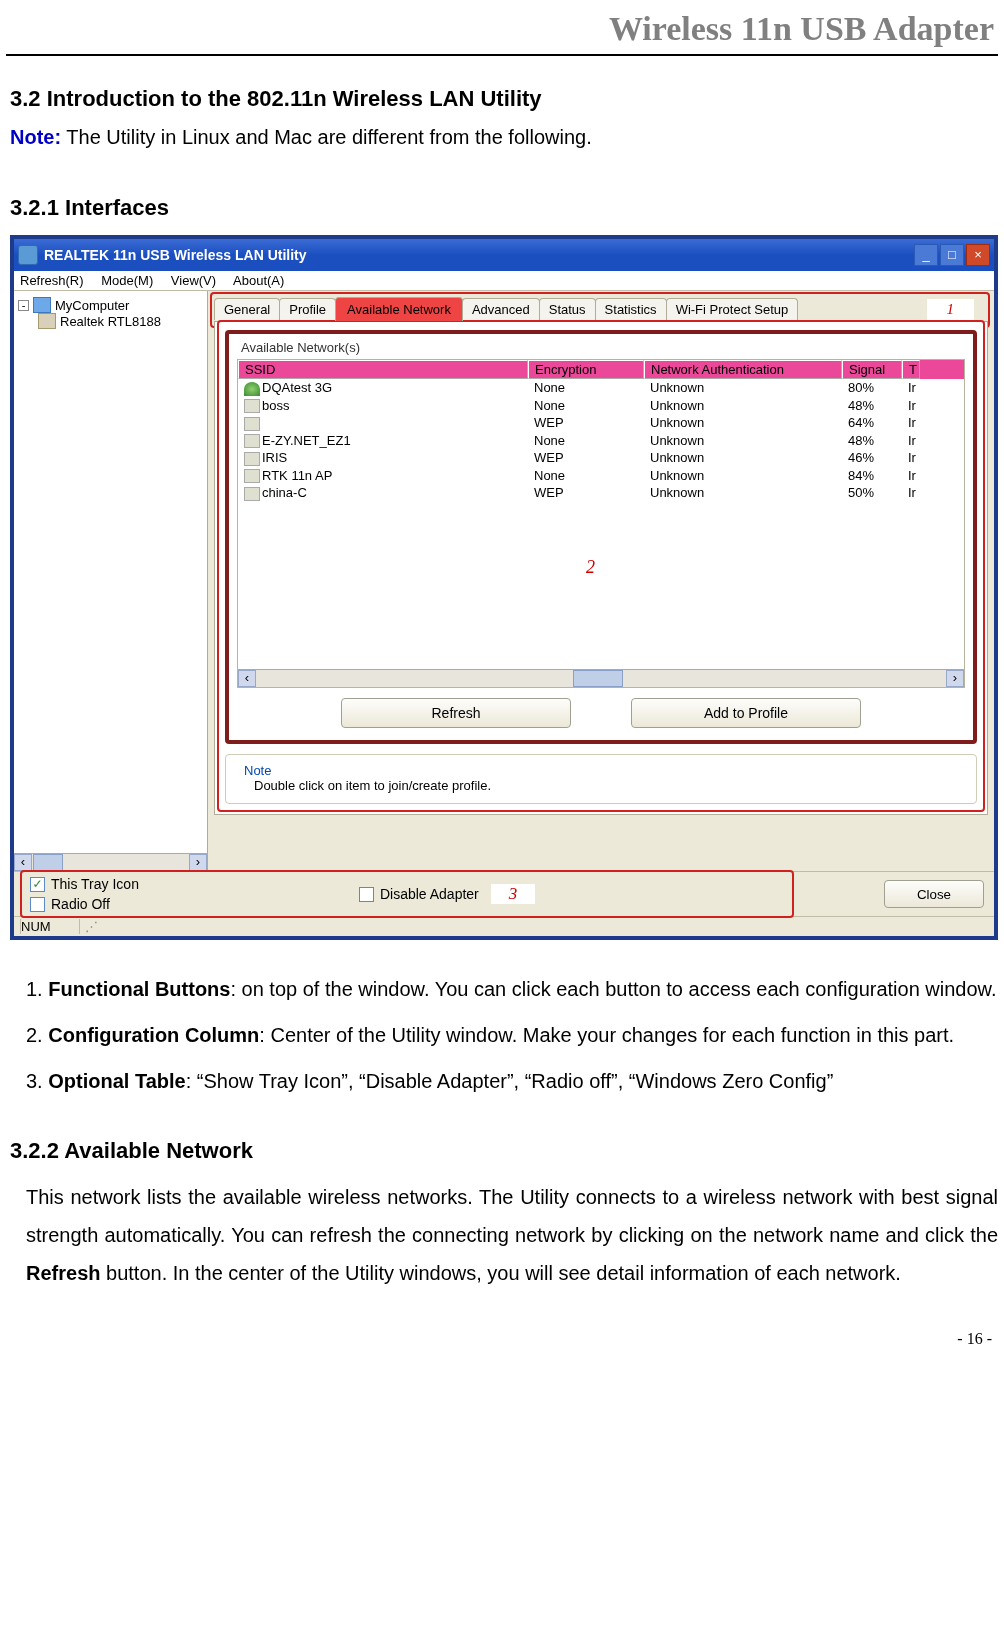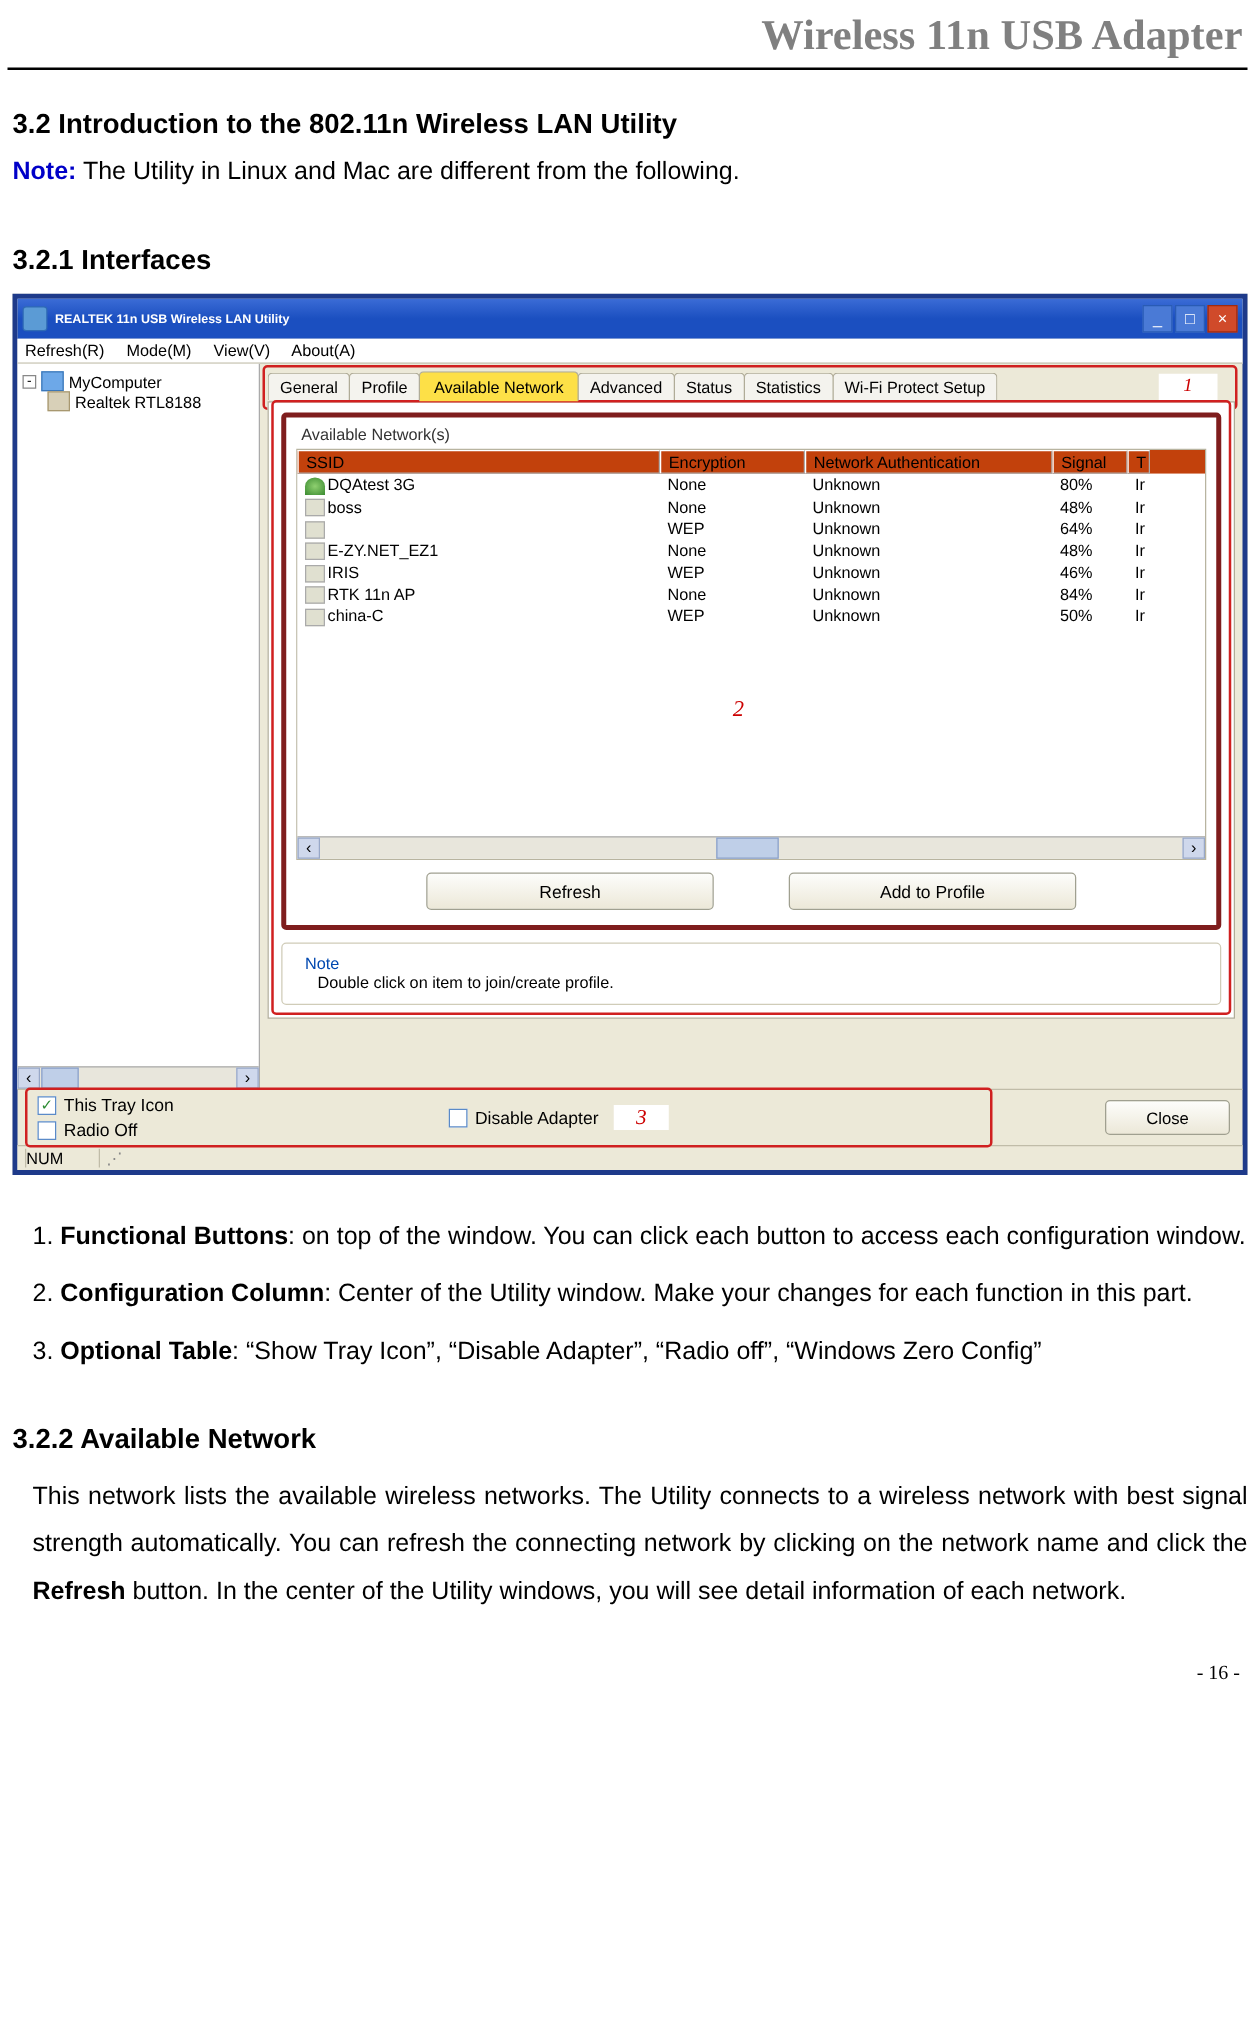--- a/index.html
+++ b/index.html
@@ -63,21 +63,21 @@
     padding: 0 4px;
   }
   .titlebar .app-icon {
     width: 20px; height: 20px;
     background: #5b9bd5;
     border: 1px solid #2f6bb5;
     margin-right: 6px;
     display: inline-block;
     border-radius: 3px;
   }
-  .titlebar .title-text { flex: 1; font-weight: bold; font-size: 10px; }
+  .titlebar .title-text { flex: 1; font-weight: bold; font-size: 14px; }
   .winbtns { display:flex; gap:2px; }
   .winbtn {
     width: 24px; height: 22px;
     background: #4a7ad6;
     border: 1px solid #295bb5;
     text-align:center; color:#fff;
     font-size:13px; line-height:19px;
   }
   .winbtn.close { background: #d04a2a; border-color:#a02a10; }
   .menubar {
@@ -122,21 +122,21 @@
   .tab {
     background: #f4f3ee;
     border: 1px solid #b0ac98;
     border-bottom:none;
     padding: 3px 9px;
     font-size:13px;
     margin-right:-1px;
     border-radius: 4px 4px 0 0;
   }
   .tab.active {
-    background:#fde047;
+    background:#ef4444;
     position:relative;
     z-index:2;
     padding: 4px 11px;
   }
   .annot-1 {
     margin-left:auto;
     margin-right:14px;
     background:#fff;
     color:#c00;
     font-style:italic;
@@ -179,21 +179,21 @@
     padding:0 4px;
     font-size:13px;
     color:#333;
   }
   .net-table {
     border:1px solid #b8b4a0;
     margin-top:4px;
   }
   .net-head {
     display:flex;
-    background:#c2410c;
+    background:#ec4899;
   }
   .net-head div {
     border:1px outset #fff;
     font-size:13px;
     padding:1px 6px;
   }
   .col-ssid { width:290px; }
   .col-enc { width:116px; }
   .col-auth { width:198px; }
   .col-sig { width:60px; text-align:left; }

